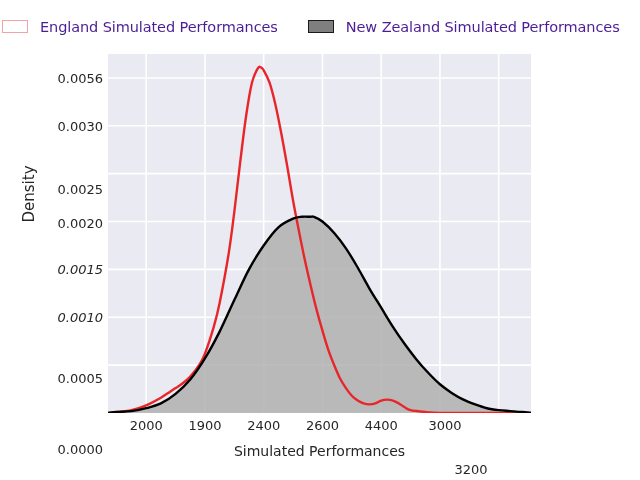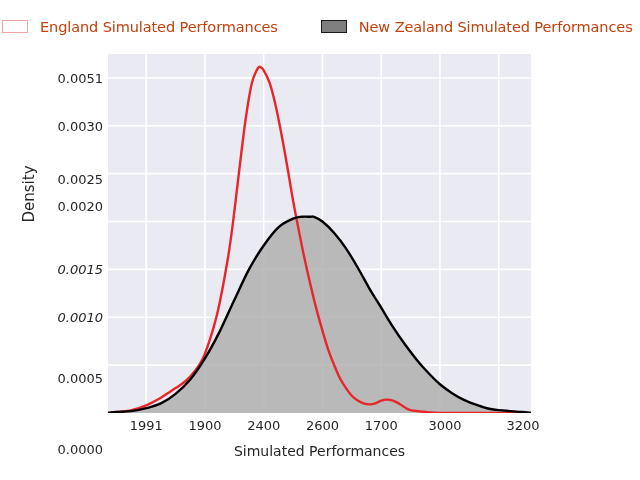--- a/index.html
+++ b/index.html
@@ -26,42 +26,42 @@
     overflow: hidden;
   }
   .legend-entry {
     display: inline-block;
     vertical-align: top;
     height: 26px;
     line-height: 26px;
     white-space: nowrap;
   }
   #legend-entry-england { margin-left: 2px; }
-  #legend-entry-newzealand { margin-left: 43px; }
+  #legend-entry-newzealand { margin-left: 30px; }
   .legend-swatch {
     display: inline-block;
     vertical-align: middle;
     width: 26px;
     height: 13px;
     margin-right: 12px;
     box-sizing: border-box;
   }
   .legend-swatch.england {
     background: #ffffff;
     border: 1.2px solid #f4a3a5;
   }
   .legend-swatch.newzealand {
     background: #7f7f7f;
     border: 1.2px solid #1a1a1a;
   }
   .legend-label {
     display: inline-block;
     vertical-align: middle;
     font-size: 14.5px;
-    color: #c2410c;
+    color: #4c1d95;
     letter-spacing: -0.1px;
   }
 
   
   #ylabel {
     position: absolute;
     left: 0px;
     top: 0px;
     width: 360px;
     height: 22px;
@@ -134,33 +134,33 @@
 </div>
 
 <div id="ylabel">Density</div>
 <div id="xlabel">Simulated Performances</div>
 
 <div id="ytick-container">
     <div class="ytick" style="top: 413px; margin-top: 36px;">0.0000</div>
     <div class="ytick" style="top: 378px;">0.0005</div>
     <div class="ytick" style="top: 317.267px; font-style: italic;">0.0010</div>
     <div class="ytick" style="top: 269.4px; font-style: italic;">0.0015</div>
-    <div class="ytick" style="top: 206px;">0.0020</div>
-    <div class="ytick" style="top: 179px;">0.0025</div>
+    <div class="ytick" style="top: 223px;">0.0020</div>
+    <div class="ytick" style="top: 189px;">0.0025</div>
     <div class="ytick" style="top: 125.8px;">0.0030</div>
-    <div class="ytick" style="top: 77.9333px;">0.0051</div>
+    <div class="ytick" style="top: 77.9333px;">0.0056</div>
   </div>
 <div id="xtick-container">
-    <div class="xtick" style="left: 146.188px;">1991</div>
+    <div class="xtick" style="left: 146.188px;">2000</div>
     <div class="xtick" style="left: 204.938px;">1900</div>
     <div class="xtick" style="left: 263.688px; text-align: center;">2400</div>
     <div class="xtick" style="left: 322.438px;">2600</div>
-    <div class="xtick" style="left: 381.188px;">1700</div>
+    <div class="xtick" style="left: 381.188px;">4400</div>
     <div class="xtick" style="left: 445px;">3000</div>
-    <div class="xtick" style="left: 523px;">3200</div>
+    <div class="xtick" style="left: 471px; margin-top: 44px;">3200</div>
   </div>
 
 <div id="plot-area">
   <svg id="plot-svg" viewBox="0 0 423 359" preserveAspectRatio="none">
     <g id="gridlines">
         <line x1="38.1875" y1="0" x2="38.1875" y2="359" stroke="#ffffff" stroke-width="1.6"></line>
         <line x1="96.9375" y1="0" x2="96.9375" y2="359" stroke="#ffffff" stroke-width="1.6"></line>
         <line x1="155.6875" y1="0" x2="155.6875" y2="359" stroke="#ffffff" stroke-width="1.6"></line>
         <line x1="214.4375" y1="0" x2="214.4375" y2="359" stroke="#ffffff" stroke-width="1.6"></line>
         <line x1="273.1875" y1="0" x2="273.1875" y2="359" stroke="#ffffff" stroke-width="1.6"></line>

